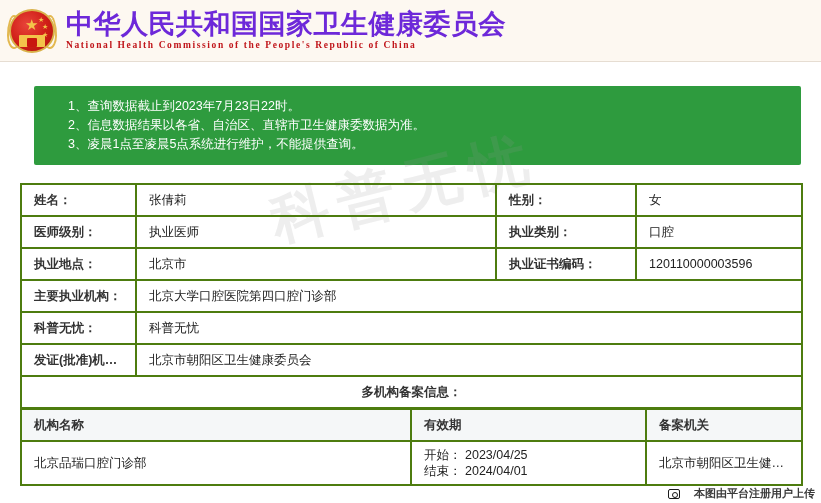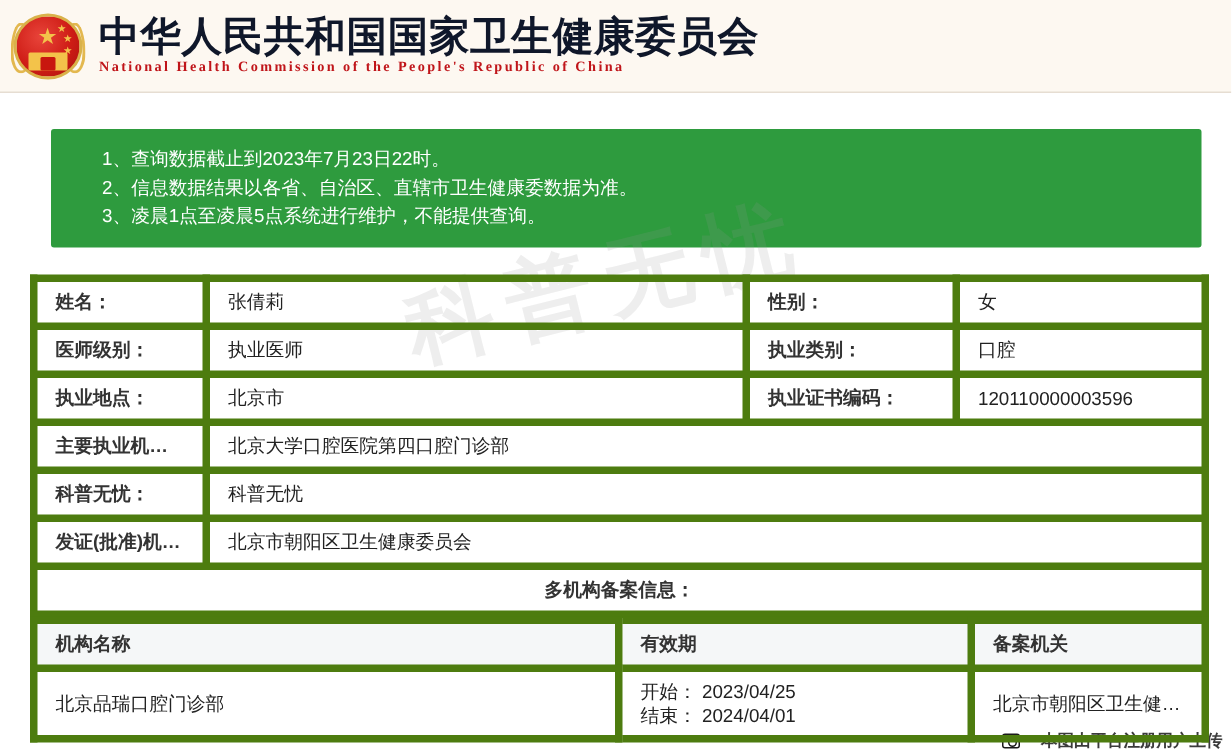--- a/index.html
+++ b/index.html
@@ -82,21 +82,21 @@
     width: 10px; height: 9px;
     background: #c8170f;
     border-radius: 1px;
   }
   .title-wrap {
     display: flex;
     flex-direction: column;
     justify-content: center;
   }
   .title-cn {
-    color: #0f172a;
+    color: #6d28d9;
     font-family: "Liberation Serif", serif;
     font-weight: bold;
     font-size: 27px;
     line-height: 30px;
     letter-spacing: 0.5px;
     white-space: nowrap;
   }
   .title-en {
     color: #c0151a;
     font-family: "Liberation Serif", serif;
@@ -127,21 +127,21 @@
     width: 781px;
     margin: 0 20px;
     border-collapse: collapse;
     table-layout: fixed;
     font-size: 12.5px;
     color: #333;
     position: relative;
     z-index: 2;
   }
   .info-table td {
-    border: 5px solid #4d7c0f;
+    border: 2px solid #4d7c0f;
     height: 32px;
     padding: 5px 12px;
     background: transparent;
     vertical-align: middle;
     white-space: nowrap;
     overflow: hidden;
     text-overflow: ellipsis;
   }
   .lbl {
     color: #333;

